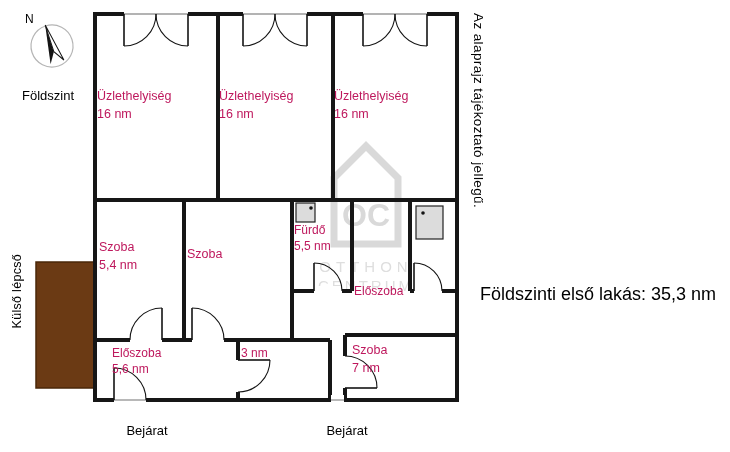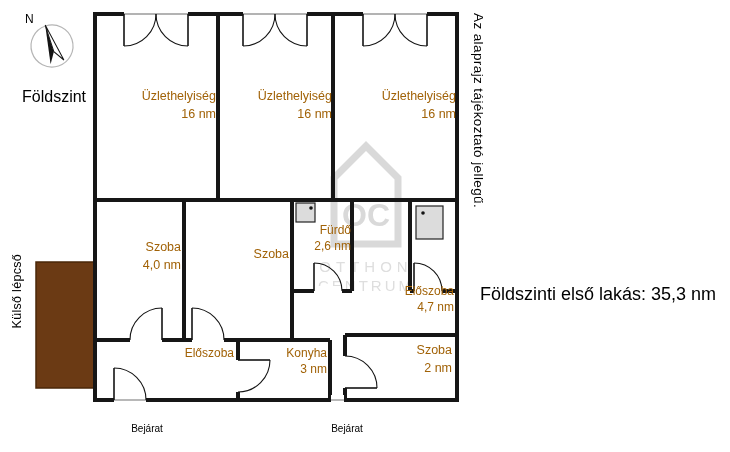--- a/index.html
+++ b/index.html
@@ -4,25 +4,25 @@
 <style>
   html,body{margin:0;padding:0;background:#fff;}
   .stage{
     position:relative;width:730px;height:452px;background:#ffffff;
     font-family:"Liberation Sans","DejaVu Sans",sans-serif;color:#000;
     overflow:hidden;
   }
   .stage svg{position:absolute;left:0;top:0;}
   .lbl{position:absolute;}
   .room-label{
-    position:absolute;text-align:right;font-size:12.5px;line-height:18px;color:#a16207;
+    position:absolute;text-align:left;font-size:12.5px;line-height:18px;color:#be185d;
   }
   .room-label.small{font-size:12px;line-height:16px;}
-  .caption{font-size:16px;}
-  .entrance{position:absolute;text-align:center;font-size:10px;}
+  .caption{font-size:13px;}
+  .entrance{position:absolute;text-align:center;font-size:13px;}
   .vert-right{
     position:absolute;writing-mode:vertical-rl;font-size:13.5px;letter-spacing:.4px;
   }
   .vert-left{
     position:absolute;writing-mode:vertical-rl;transform:rotate(180deg);
     font-size:12.5px;letter-spacing:.3px;
   }
   .info{position:absolute;font-size:18px;line-height:22px;white-space:nowrap;text-align:right;}
 </style>
 </head>
@@ -142,43 +142,42 @@
   <div class="room-label" style="left:219px;top:87px;width:113px;">
     <div>Üzlethelyiség</div>
     <div>16 nm</div>
   </div>
   <div class="room-label" style="left:334px;top:87px;width:122px;">
     <div>Üzlethelyiség</div>
     <div>16 nm</div>
   </div>
   <div class="room-label" style="left:99px;top:238px;width:82px;">
     <div>Szoba</div>
-    <div>4,0 nm</div>
+    <div>5,4 nm</div>
   </div>
   <div class="room-label" style="left:187px;top:245px;width:102px;">
     <div>Szoba</div>
   </div>
   <div class="room-label small" style="left:294px;top:222px;width:57px;">
     <div>Fürdő</div>
-    <div>2,6 nm</div>
+    <div>5,5 nm</div>
   </div>
   <div class="room-label small" style="left:354px;top:283px;width:100px;">
     <div>Előszoba</div>
-    <div>4,7 nm</div>
   </div>
   <div class="room-label small" style="left:112px;top:345px;width:122px;">
     <div>Előszoba</div>
+    <div>5,6 nm</div>
   </div>
   <div class="room-label small" style="left:241px;top:345px;width:86px;">
-    <div>Konyha</div>
     <div>3 nm</div>
   </div>
   <div class="room-label" style="left:352px;top:341px;width:100px;">
     <div>Szoba</div>
-    <div>2 nm</div>
+    <div>7 nm</div>
   </div>
 
   <div class="entrance" style="left:107px;top:423px;width:80px;">Bejárat</div>
   <div class="entrance" style="left:307px;top:423px;width:80px;">Bejárat</div>
 
   <div class="info" style="left:480px;top:283px;">
     <div>Földszinti első lakás: 35,3 nm</div>
   </div>
 
 </div>

